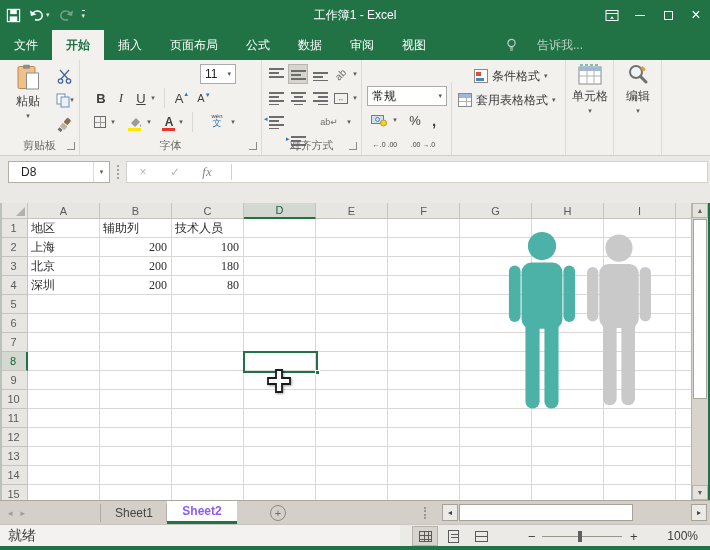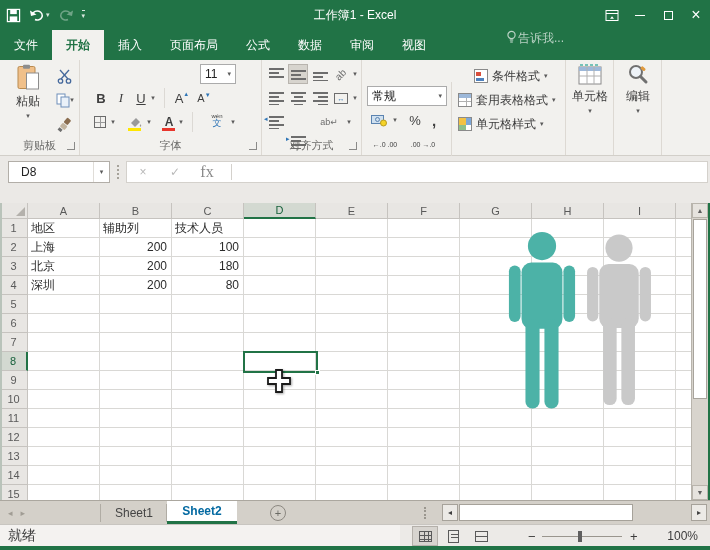--- a/index.html
+++ b/index.html
@@ -19,21 +19,21 @@
           font-size:12px;color:#fff;pointer-events:none;}
   .wctrls{position:absolute;right:0;top:0;height:30px;display:flex;align-items:center;}
   .wbtn{width:28px;height:30px;display:flex;align-items:center;justify-content:center;color:#fff;font-size:13px;}
   .maxbox{width:9px;height:9px;border:1px solid #fff;}
   .minbar{width:10px;height:1px;background:#fff;}
 
   
   .tabrow{position:absolute;left:0;top:30px;width:710px;height:30px;background:#217346;display:flex;align-items:stretch;}
   .rtab{display:flex;align-items:center;padding:0 14px;color:#fff;font-size:12px;}
   .rtab.active{background:#f2f1ee;color:#217346;font-weight:bold;}
-  .tellme{display:flex;align-items:flex-start;gap:1px;color:#b9d2c4;font-size:12px;margin-left:66px;}
+  .tellme{display:flex;align-items:center;gap:20px;color:#b9d2c4;font-size:12px;margin-left:66px;}
   .acct{position:absolute;right:0;top:0;height:30px;display:flex;align-items:center;}
   .signin{color:#fff;font-size:12px;padding:0 12px;}
   .share{display:flex;align-items:center;gap:5px;color:#fff;font-size:12px;background:#1a5c38;height:30px;padding:0 12px;}
 
   
   .ribbon{position:absolute;left:0;top:60px;width:710px;height:96px;background:#f2f1ee;border-bottom:1px solid #d2cfc9;}
   .rgroup{position:absolute;top:0;height:95px;border-right:1px solid #ddd9d3;}
   .glabel{position:absolute;left:0;right:0;bottom:2px;text-align:center;font-size:11px;color:#6a6a68;}
   .launcher{position:absolute;right:4px;bottom:5px;width:8px;height:8px;border-right:1px solid #8a8a88;border-bottom:1px solid #8a8a88;}
   .bigbtn{position:absolute;display:flex;flex-direction:column;align-items:center;gap:2px;color:#3c3c3c;font-size:12px;}
@@ -86,60 +86,60 @@
   
   .fstrip{position:absolute;left:0;top:156px;width:710px;height:47px;background:#ebe9e6;}
   .namebox{position:absolute;left:8px;top:5px;width:102px;height:22px;background:#fff;border:1px solid #b2aea8;
            display:flex;align-items:center;font-size:12px;color:#222;}
   .namebox .txt{flex:1;padding-left:12px;}
   .namebox .nb-dd{width:16px;height:100%;display:flex;align-items:center;justify-content:center;border-left:1px solid #e0ddd8;}
   .fdots{position:absolute;left:117px;top:9px;height:14px;border-left:2px dotted #a6a29a;}
   .fxbar{position:absolute;left:126px;top:5px;width:582px;height:22px;background:#fff;border:1px solid #d4d1cc;
          display:flex;align-items:center;color:#b8b8b8;}
   .fxbar .fi{width:32px;text-align:center;font-size:12px;}
-  .fxbar .fx{font-family:"Liberation Serif","DejaVu Serif",serif;color:#8a8a8a;font-size:16px;}
+  .fxbar .fx{font-family:"Liberation Serif","DejaVu Serif",serif;font-style:italic;color:#8a8a8a;font-size:13px;}
   .fxbar .fdiv{width:1px;height:16px;background:#d4d1cc;margin-left:8px;}
   .fxbar .finput{flex:1;font-size:12px;color:#222;padding-left:6px;}
 
   
   .grid{position:absolute;left:0;top:203px;width:710px;height:297px;overflow:hidden;background:#fff;}
   .corner{position:absolute;left:0;top:0;width:28px;height:16px;background:#e8e6e3;border-right:1px solid #c6c3bf;border-bottom:1px solid #c6c3bf;}
   .corner .tri{position:absolute;right:2px;bottom:2px;width:0;height:0;border-bottom:9px solid #b4b1ac;border-left:9px solid transparent;}
   .col-headers{position:absolute;left:28px;top:0;height:16px;display:flex;}
   .ch{width:72px;height:16px;background:#e8e6e3;border-right:1px solid #c6c3bf;border-bottom:1px solid #c6c3bf;
       display:flex;align-items:center;justify-content:center;font-size:11px;color:#5a5a5a;}
   .ch.sel{background:#d3d9d1;color:#17613b;border-bottom:2px solid #217346;}
   .chfill{width:15px;height:16px;background:#e8e6e3;border-bottom:1px solid #c6c3bf;}
   .row-headers{position:absolute;left:0;top:16px;width:28px;}
   .rh{width:28px;height:19px;background:#e8e6e3;border-right:1px solid #c6c3bf;border-bottom:1px solid #c6c3bf;
       display:flex;align-items:center;justify-content:center;font-size:11px;color:#5a5a5a;}
   .rh.sel{background:#d3d9d1;color:#17613b;border-right:2px solid #217346;}
   .cells{position:absolute;left:28px;top:16px;display:grid;grid-template-columns:repeat(9,72px);grid-auto-rows:19px;}
   .cell{border-right:1px solid #d9d8d5;border-bottom:1px solid #d9d8d5;font-size:12px;color:#2b2b2b;
         display:flex;align-items:center;padding:0 3px;white-space:nowrap;overflow:hidden;}
-  .cell.num{justify-content:flex-end;padding-right:4px;}
+  .cell.num{justify-content:flex-end;padding-right:4px;font-family:Liberation Serif, serif;}
   .sliver{position:absolute;left:676px;top:16px;width:15px;height:281px;
           background:repeating-linear-gradient(to bottom,transparent 0 18px,#d9d8d5 18px 19px);}
   .selbox{position:absolute;left:243px;top:148px;width:75px;height:22px;border:2px solid #217346;}
   .selbox .handle{position:absolute;right:-4px;bottom:-4px;width:5px;height:5px;background:#217346;border:1px solid #fff;}
   .vscroll{position:absolute;left:691px;top:0;width:17px;height:297px;background:#d8d4cd;border-left:1px solid #b8b4ac;}
   .varrow{position:absolute;left:0;width:16px;height:15px;display:flex;align-items:center;justify-content:center;
           font-size:7px;color:#5f5f5f;background:#e6e3de;border:1px solid #b8b4ac;}
   .vthumb{position:absolute;left:1px;top:16px;width:14px;height:180px;background:#fff;border:1px solid #a8a49c;}
   .edge-r{position:absolute;right:0;top:203px;width:2px;height:343px;background:#217346;}
   .edge-l{position:absolute;left:0;top:203px;width:2px;height:297px;background:#b9c3ba;}
   .person{position:absolute;}
   .cursor-plus{position:absolute;left:266px;top:368px;filter:drop-shadow(1px 1px 1px rgba(0,0,0,.35));}
 
   
   .sheetbar{position:absolute;left:0;top:500px;width:710px;height:24px;background:#d4d0c9;border-top:1px solid #aba79f;}
   .tabnav{position:absolute;top:0;height:24px;display:flex;align-items:center;font-size:9px;color:#a09c94;gap:8px;left:8px;}
   .tsep{position:absolute;top:3px;height:18px;width:1px;background:#b0aca4;}
   .stab{position:absolute;top:0;height:23px;display:flex;align-items:center;justify-content:center;font-size:12px;color:#444;}
-  .stab.active{background:#fff;color:#0369a1;font-weight:bold;border-bottom:3px solid #217346;}
+  .stab.active{background:#fff;color:#8b5cf6;font-weight:bold;border-bottom:3px solid #217346;}
   .addsheet{position:absolute;left:270px;top:4px;width:16px;height:16px;border:1px solid #8c8881;border-radius:50%;
             display:flex;align-items:center;justify-content:center;font-size:11px;color:#6a6a64;}
   .hsplit{position:absolute;left:424px;top:6px;height:12px;border-left:2px dotted #9a968e;}
   .habox{position:absolute;top:3px;width:16px;height:17px;background:#eceae6;border:1px solid #a6a29a;
          display:flex;align-items:center;justify-content:center;font-size:8px;color:#3f3f3f;}
   .hthumb{position:absolute;left:459px;top:3px;width:174px;height:17px;background:#fff;border:1px solid #a6a29a;}
 
   
   .statusbar{position:absolute;left:0;top:524px;width:710px;height:22px;background:#f4f2f0;border-top:1px solid #c8c5c0;}
   .stmode{position:absolute;left:8px;top:0;height:22px;display:flex;align-items:center;font-size:14px;color:#3c3c3c;}
@@ -387,25 +387,20 @@
       <span class="styleitem" style="left:22px;top:6px;">
         <span class="cfico"></span>
         <span>条件格式</span>
         <span class="dd">▾</span>
       </span>
       <span class="styleitem" style="left:6px;top:30px;">
         <span class="tblico"></span>
         <span>套用表格格式</span>
         <span class="dd">▾</span>
       </span>
-      <span class="styleitem" style="left:6px;top:54px;">
-        <span class="cstico"></span>
-        <span>单元格样式</span>
-        <span class="dd">▾</span>
-      </span>
     </div>
 
     <div class="rgroup" style="left:566px;width:48px;">
       <div class="bigbtn" style="left:2px;top:4px;width:44px;height:76px;">
         <svg width="24" height="22" viewBox="0 0 24 22">
           <rect x="1" y="3" width="22" height="17" fill="#fff" stroke="#8a8a8a"></rect>
           <rect x="1" y="3" width="22" height="4" fill="#9db8d9"></rect>
           <line x1="1" y1="12" x2="23" y2="12" stroke="#b0b0b0"></line>
           <line x1="9" y1="3" x2="9" y2="20" stroke="#b0b0b0"></line>
           <line x1="16" y1="3" x2="16" y2="20" stroke="#b0b0b0"></line>

